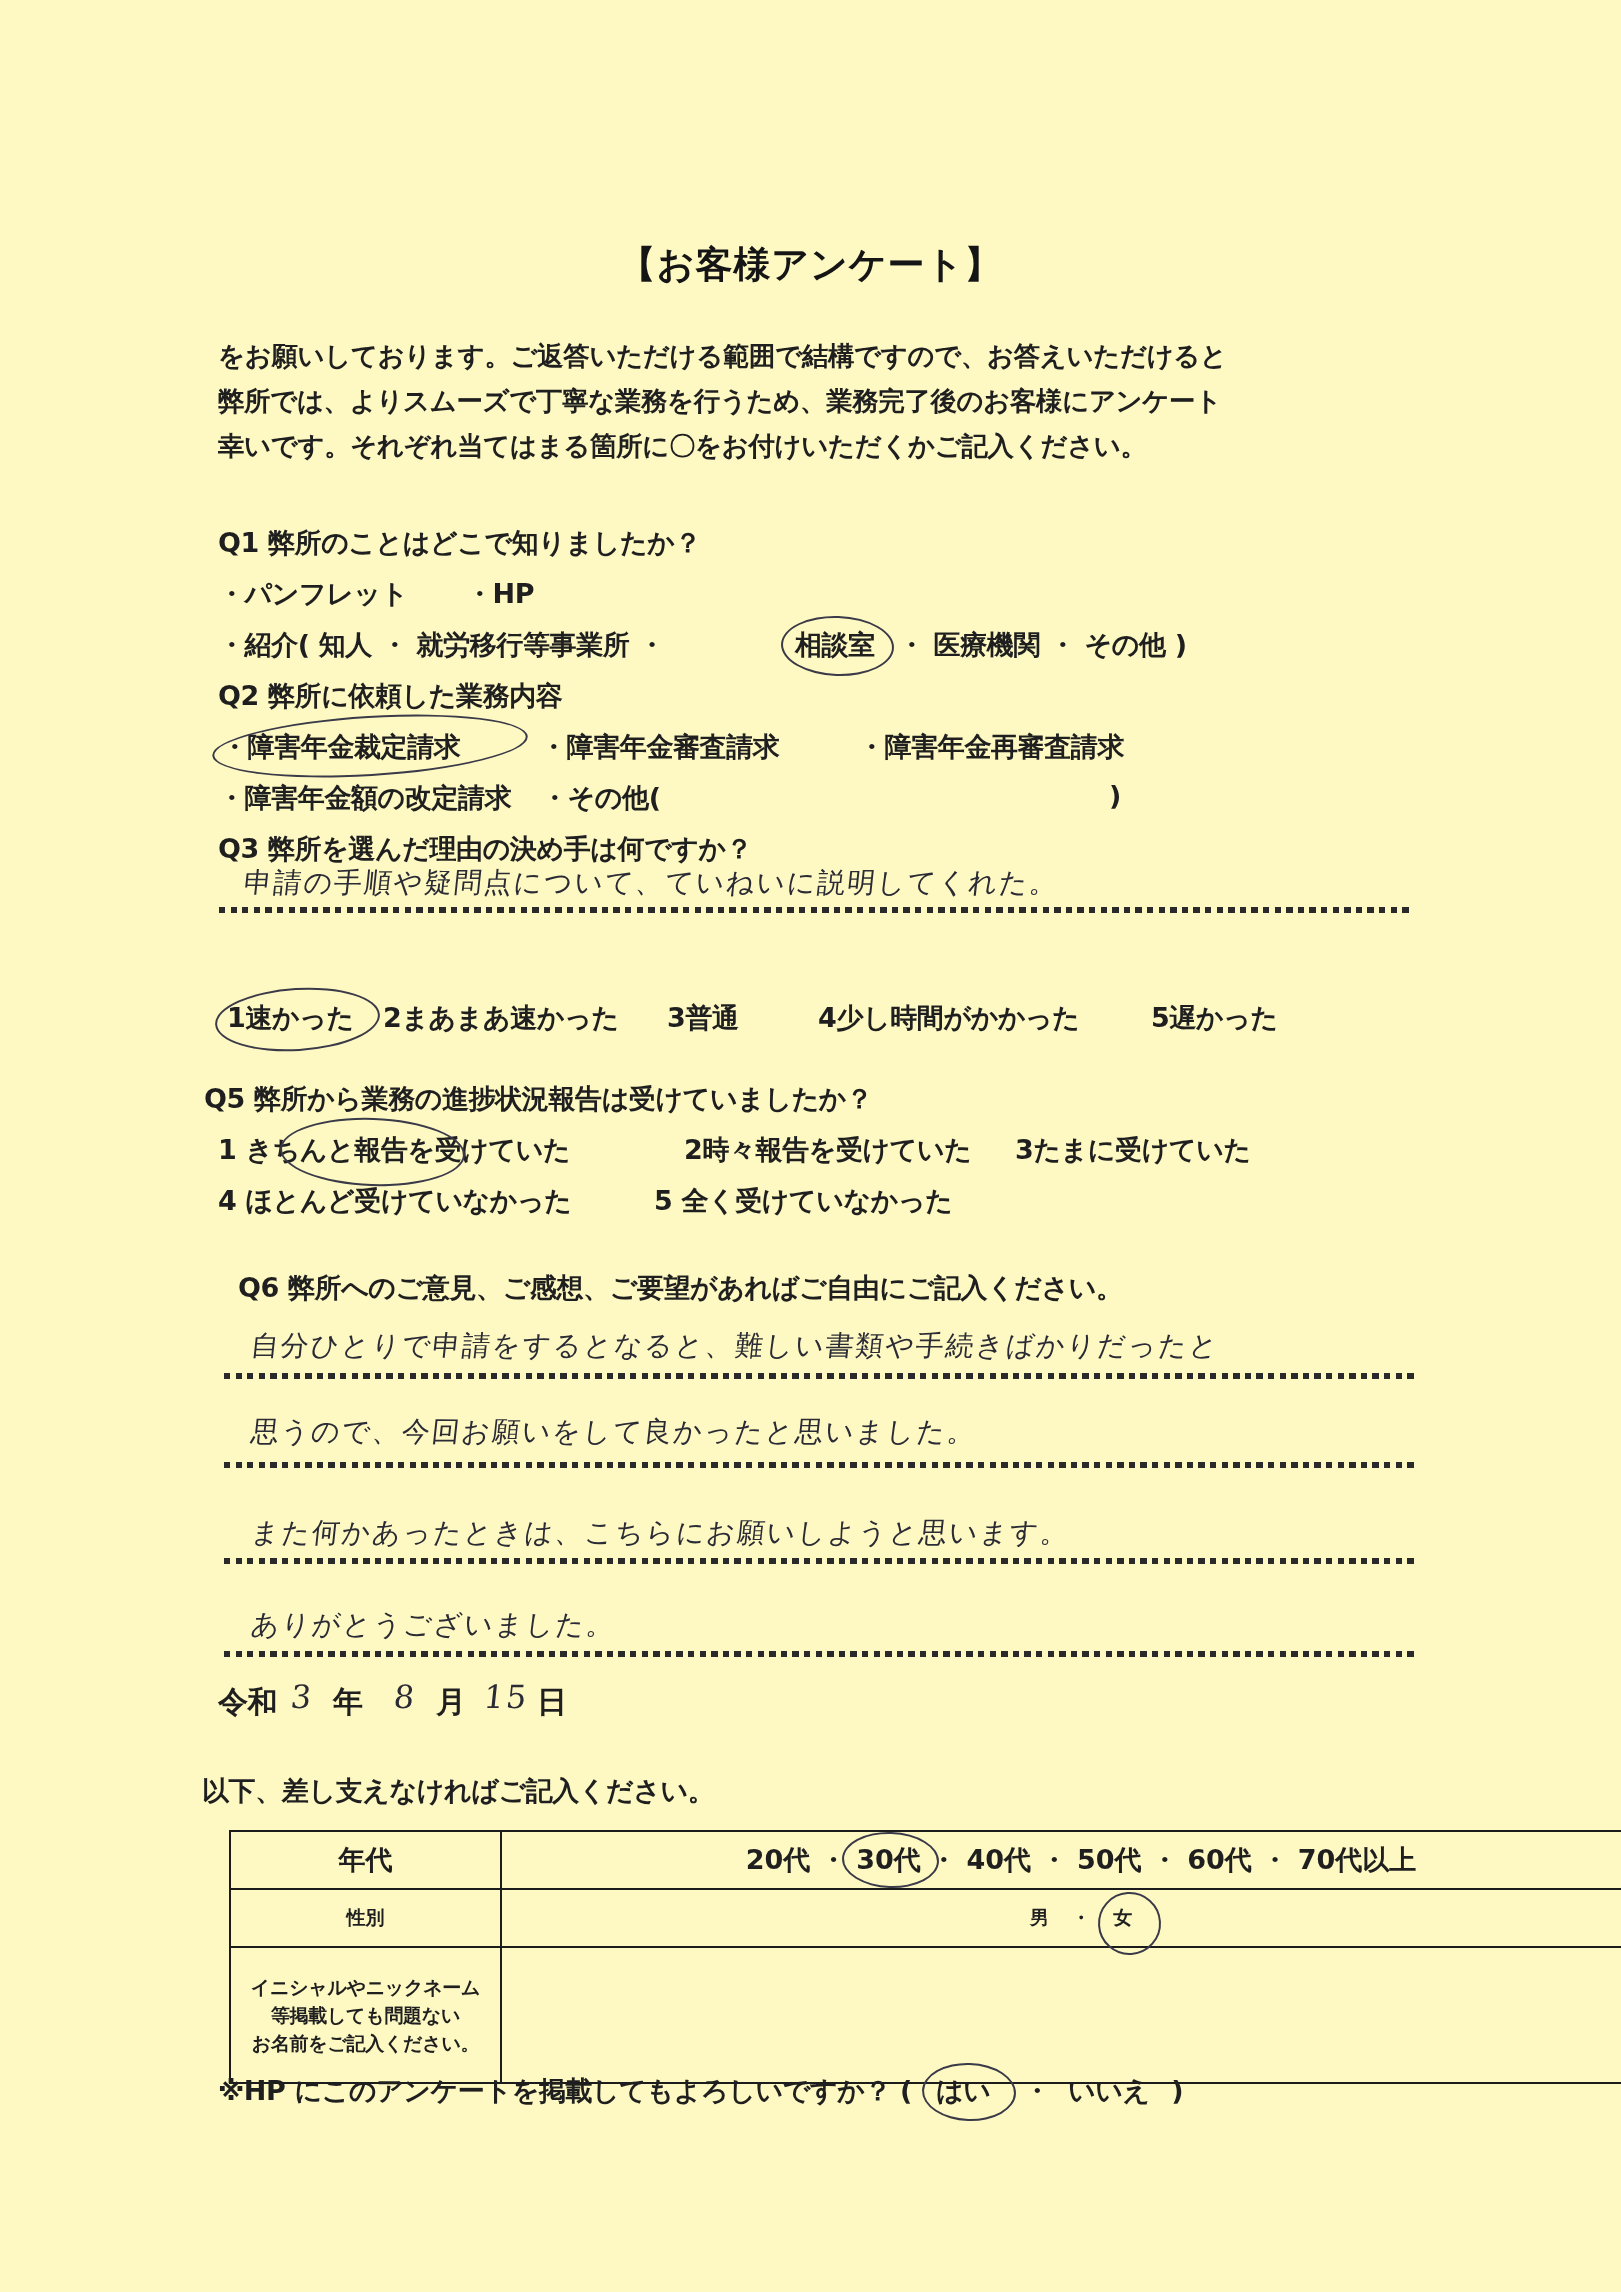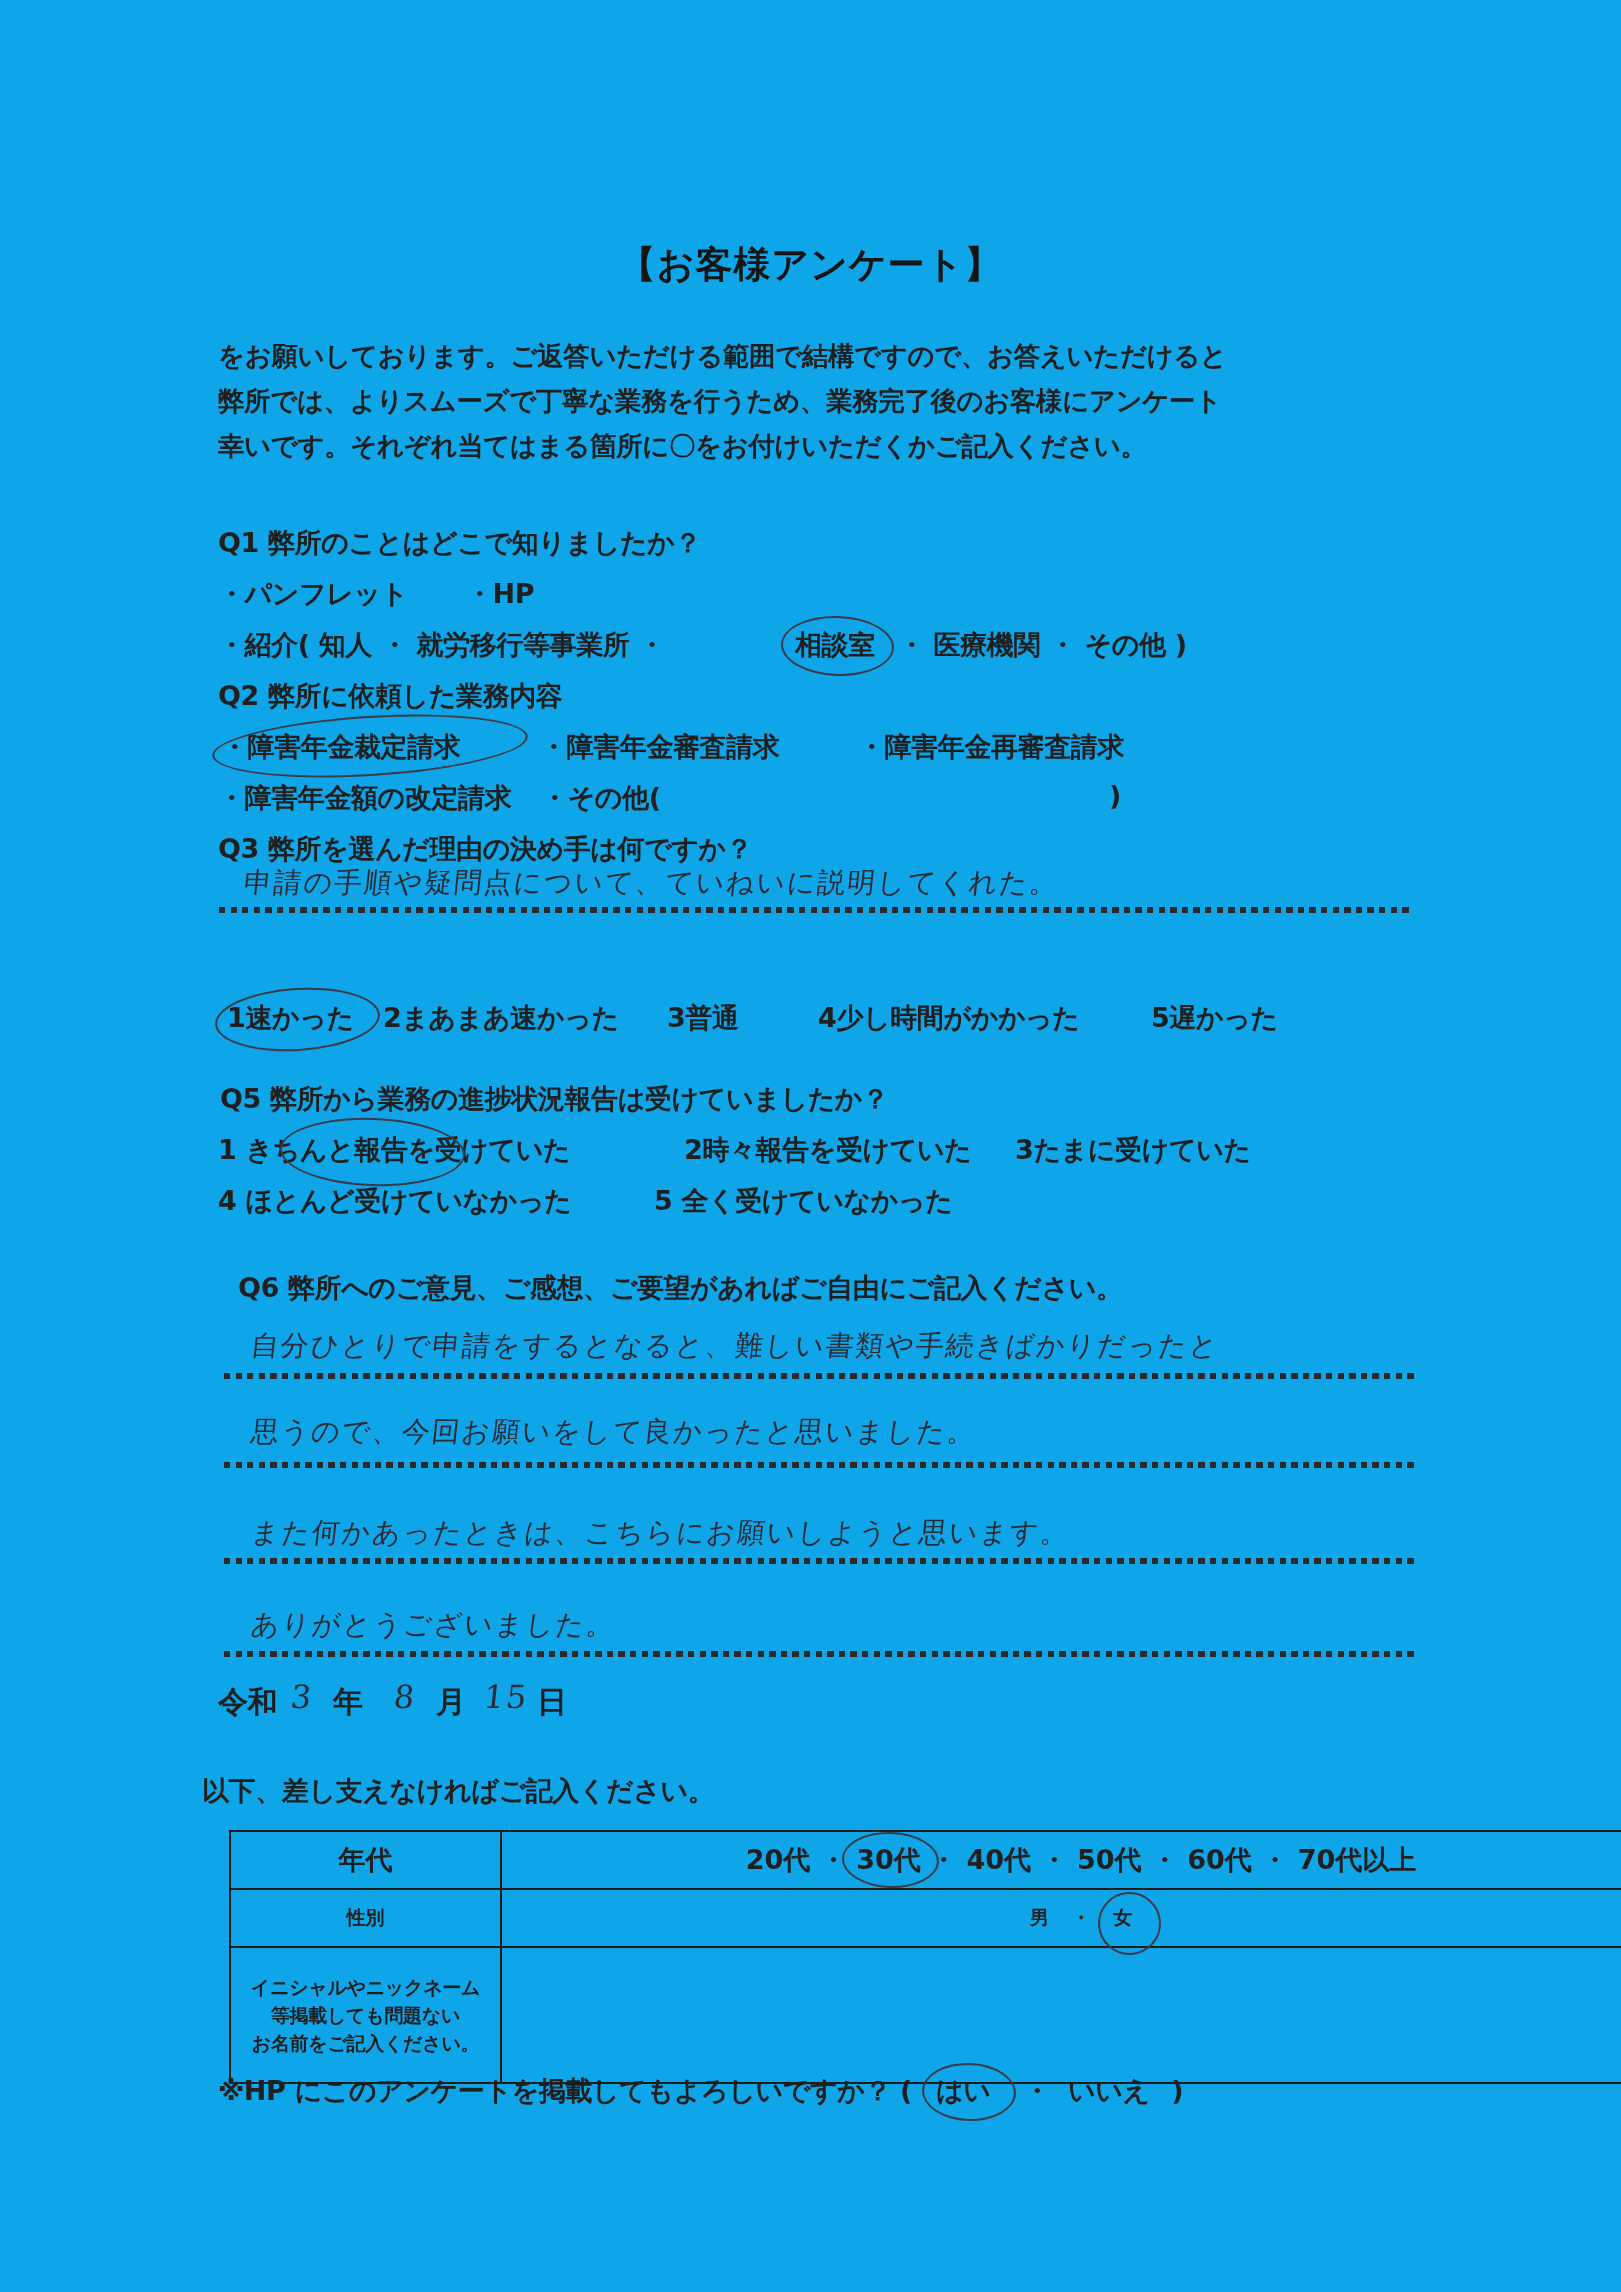--- a/index.html
+++ b/index.html
@@ -8,21 +8,21 @@
     background: #ffffff;
   }
   body {
     font-family: "DejaVu Sans", "Liberation Sans", sans-serif;
     color: #1c1c1c;
   }
   #page {
     position: relative;
     width: 1621px;
     height: 2293px;
-    background: #0ea5e9;
+    background: #fef9c3;
     overflow: hidden;
   }
 
   
   .abs { position: absolute; }
   .print {
     font-family: "DejaVu Sans", "Liberation Sans", sans-serif;
     font-weight: 700;
     color: #1f1f1f;
     letter-spacing: -0.4px;
@@ -162,21 +162,21 @@
   <div class="dotrule" style="left:219px; top:907px; width:1191px;"></div>
 
 
   <div class="abs print q-line" style="left:227px; top:1000px;">1速かった</div>
   <div class="circle-ann tilt-a" style="left:215px; top:988px; width:161px; height:59px;"></div>
   <div class="abs print q-line" style="left:383px; top:1000px;">2まあまあ速かった</div>
   <div class="abs print q-line" style="left:667px; top:1000px;">3普通</div>
   <div class="abs print q-line" style="left:818px; top:1000px;">4少し時間がかかった</div>
   <div class="abs print q-line" style="left:1151px; top:1000px;">5遅かった</div>
 
-  <div class="abs print q-head" style="left:220px; top:1081px;">Q5  弊所から業務の進捗状況報告は受けていましたか？</div>
+  <div class="abs print q-head" style="left:204px; top:1081px;">Q5  弊所から業務の進捗状況報告は受けていましたか？</div>
 
   <div class="abs print q-line" style="left:218px; top:1132px;">1  きちんと報告を受けていた</div>
   <div class="circle-ann tilt-b" style="left:280px; top:1118px; width:181px; height:64px;"></div>
   <div class="abs print q-line" style="left:684px; top:1132px;">2時々報告を受けていた</div>
   <div class="abs print q-line" style="left:1015px; top:1132px;">3たまに受けていた</div>
 
   <div class="abs print q-line" style="left:218px; top:1183px;">4  ほとんど受けていなかった</div>
   <div class="abs print q-line" style="left:654px; top:1183px;">5  全く受けていなかった</div>
 
   <div class="abs print q-head" style="left:218px; top:1270px;margin-left:20px;">Q6  弊所へのご意見、ご感想、ご要望があればご自由にご記入ください。</div>

